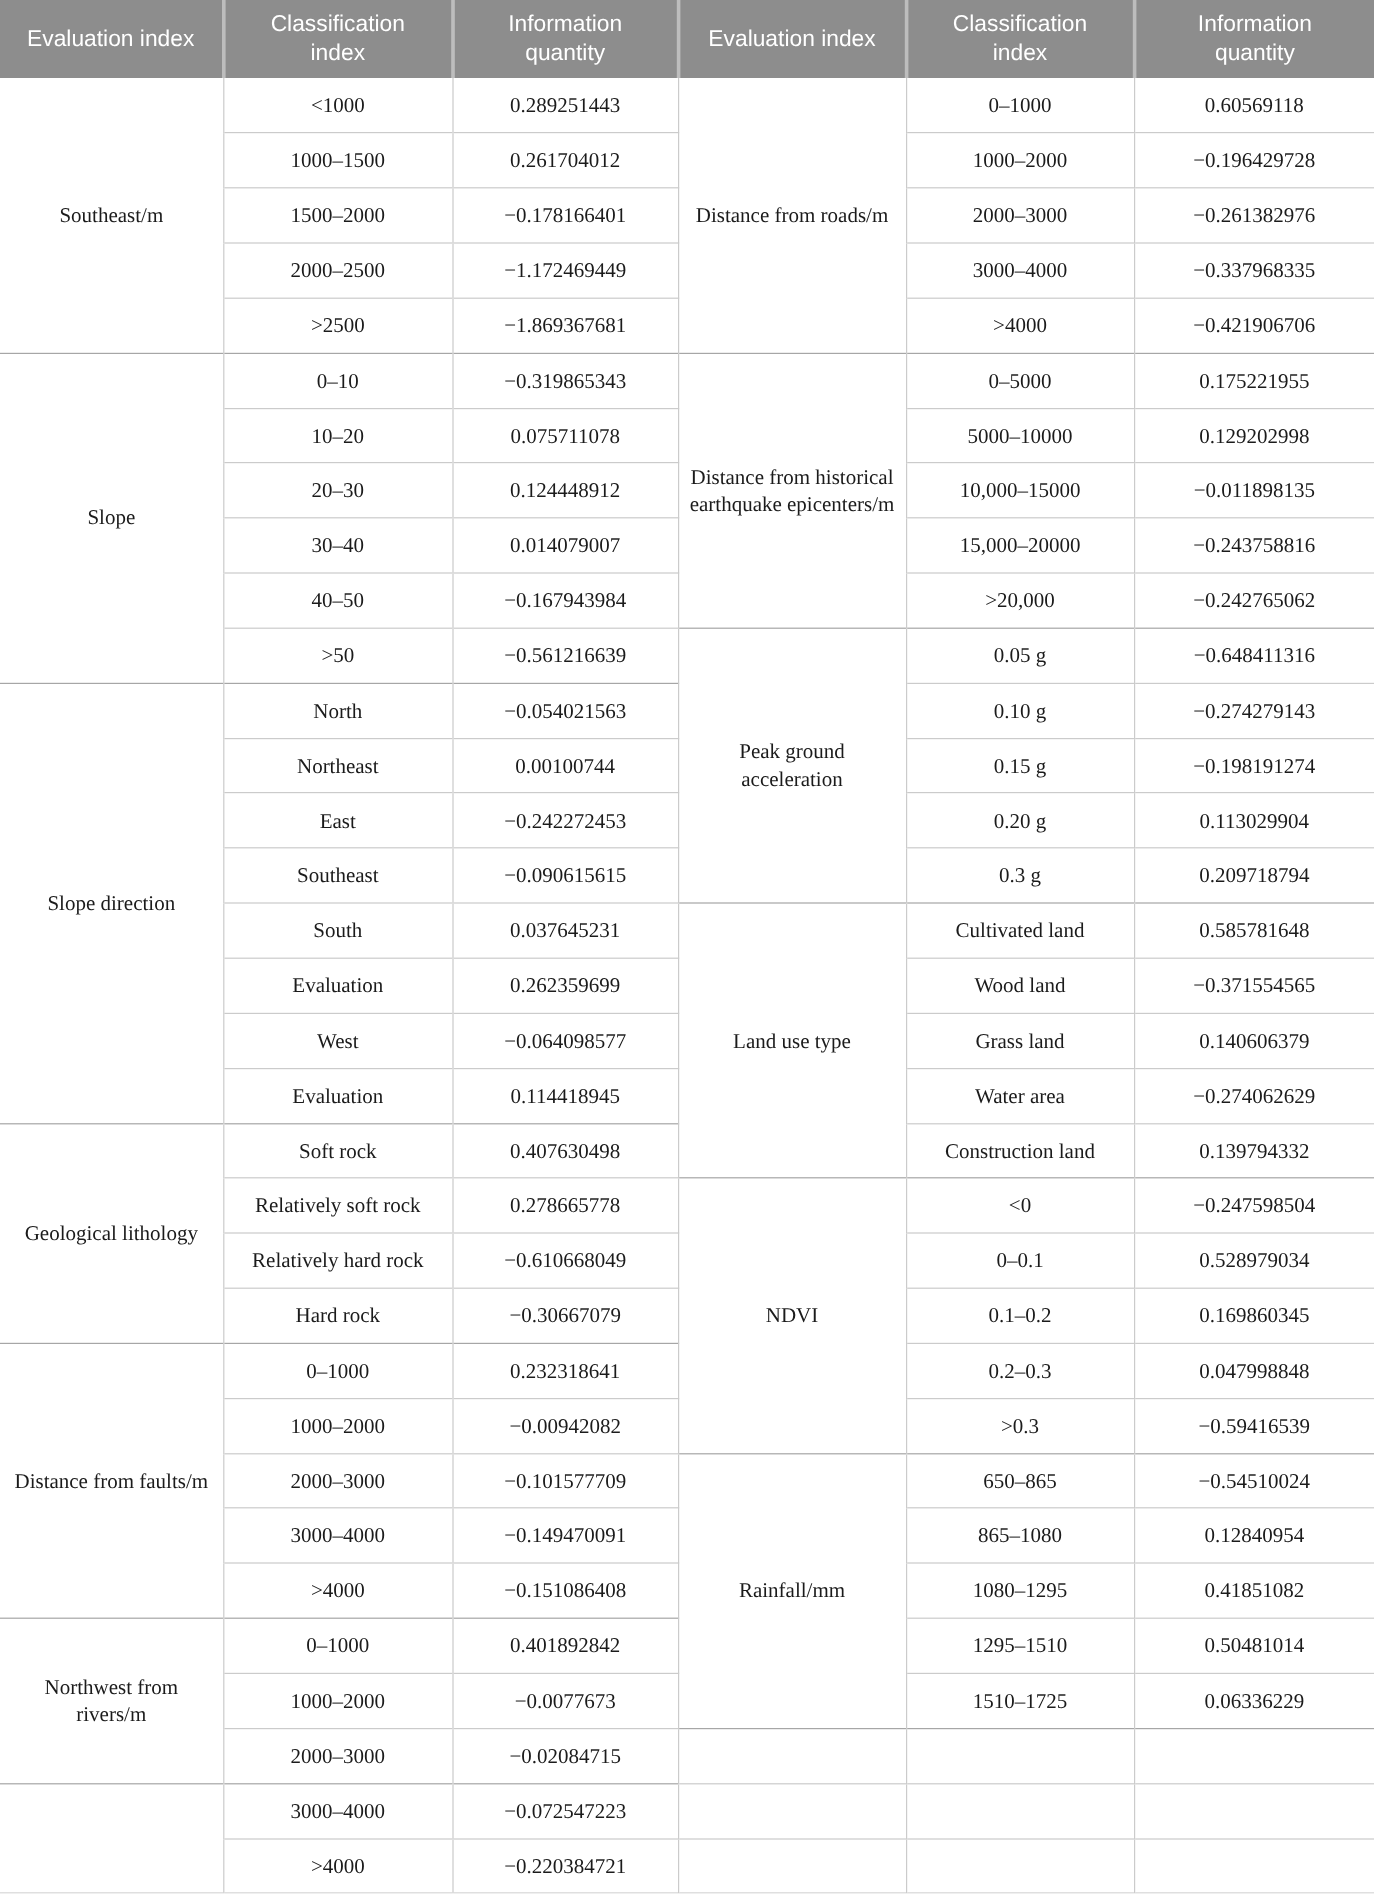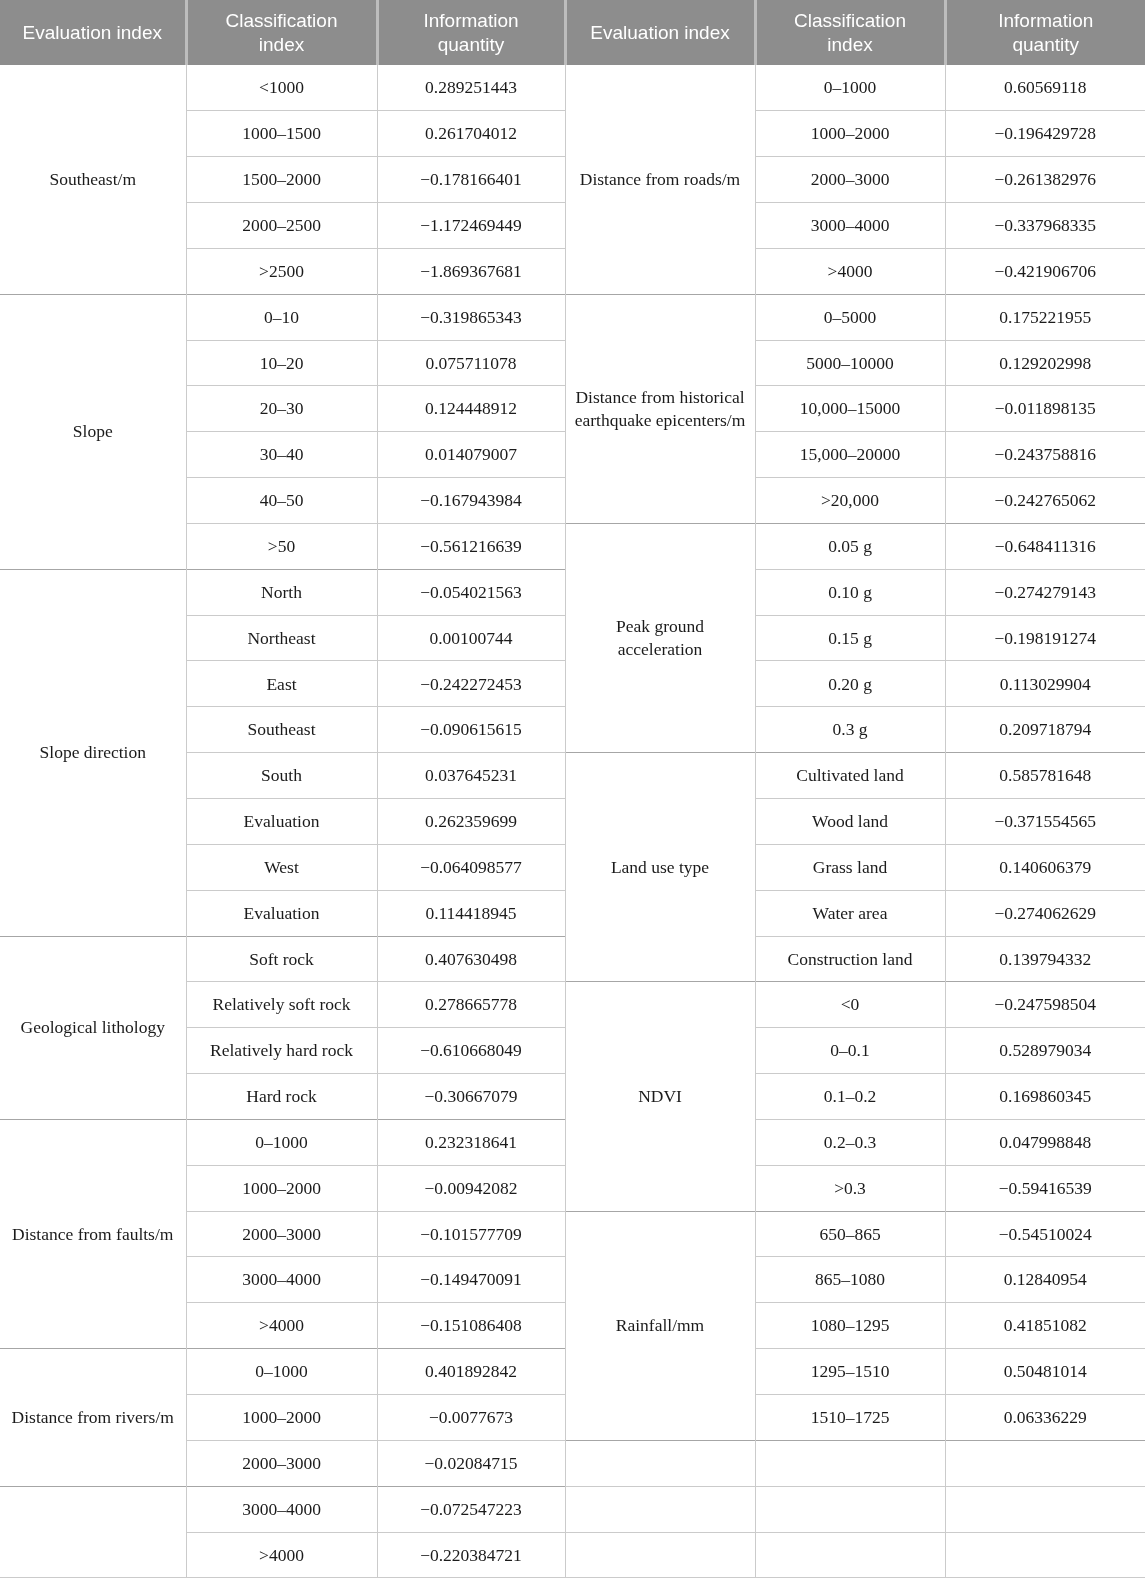--- a/index.html
+++ b/index.html
@@ -240,21 +240,21 @@
           <td class="c5 rowb">865–1080</td>
           <td class="c6 rowb">0.12840954</td>
         </tr>
         <tr>
           <td class="c2 rowb">&gt;4000</td>
           <td class="c3 rowb">−0.151086408</td>
           <td class="c5 rowb">1080–1295</td>
           <td class="c6 rowb">0.41851082</td>
         </tr>
         <tr>
-          <td class="c1 secb" rowspan="3">Distance from rivers/m</td>
+          <td class="c1 secb" rowspan="3">Northwest from rivers/m</td>
           <td class="c2 secb">0–1000</td>
           <td class="c3 secb">0.401892842</td>
           <td class="c5 rowb">1295–1510</td>
           <td class="c6 rowb">0.50481014</td>
         </tr>
         <tr>
           <td class="c2 rowb">1000–2000</td>
           <td class="c3 rowb">−0.0077673</td>
           <td class="c5 rowb">1510–1725</td>
           <td class="c6 rowb">0.06336229</td>

